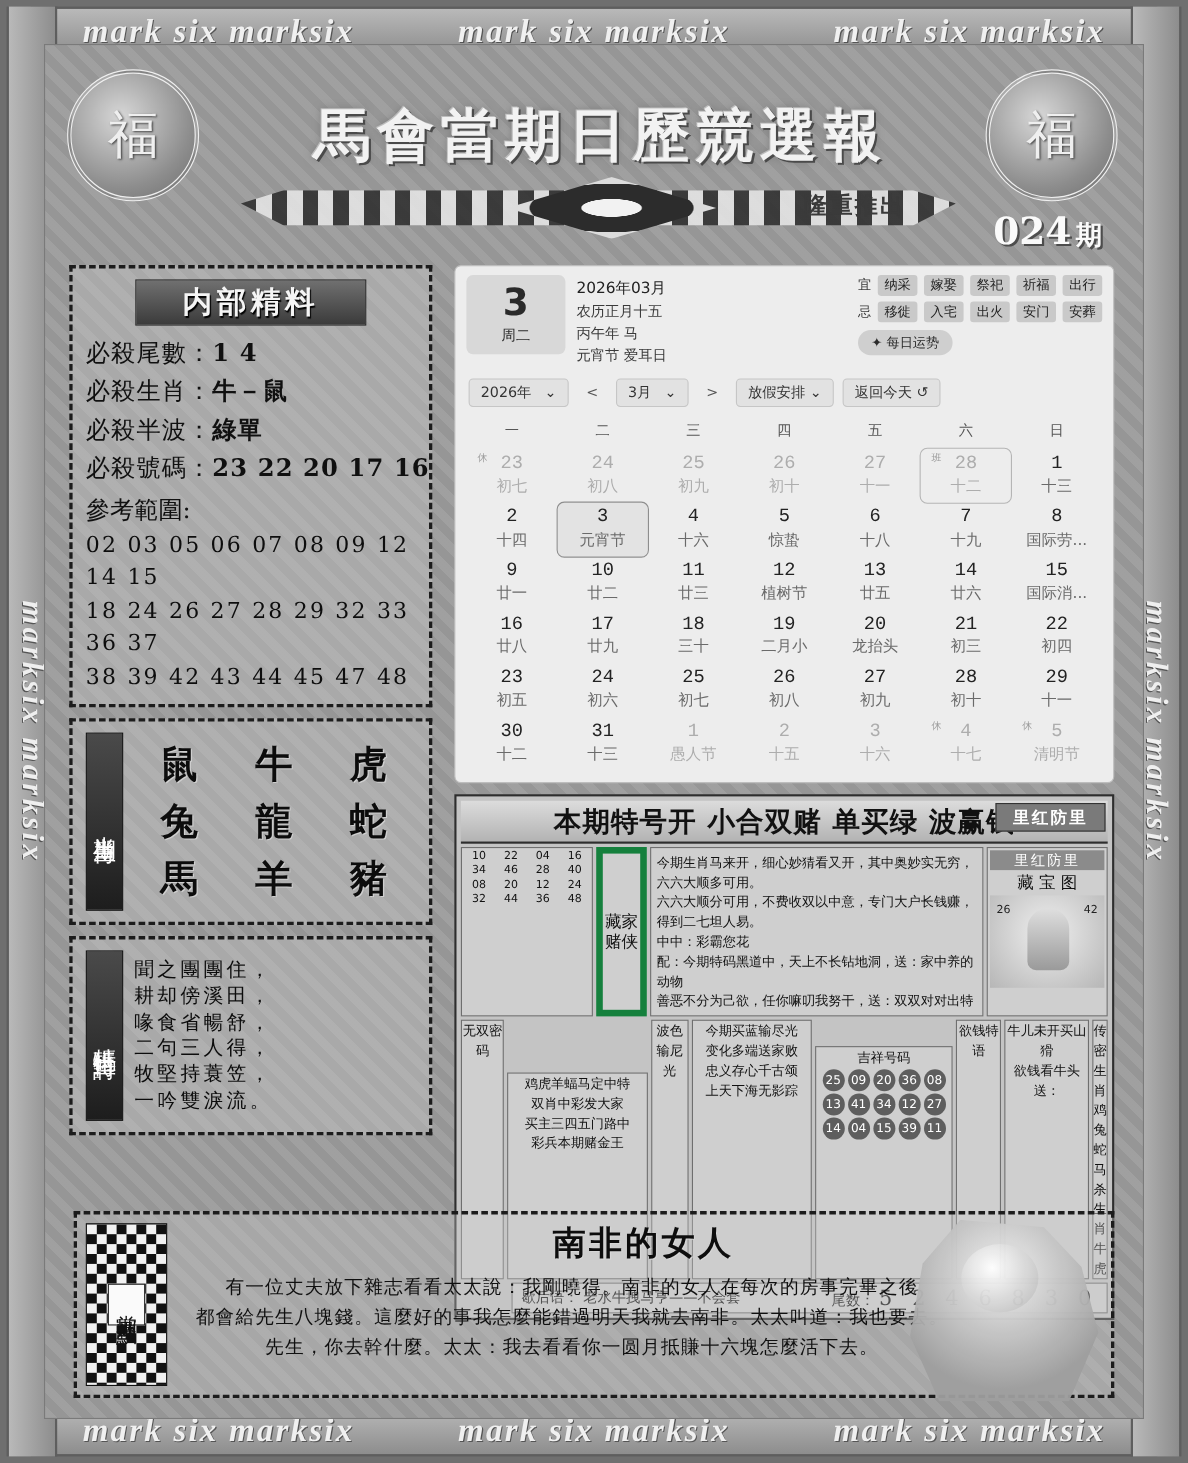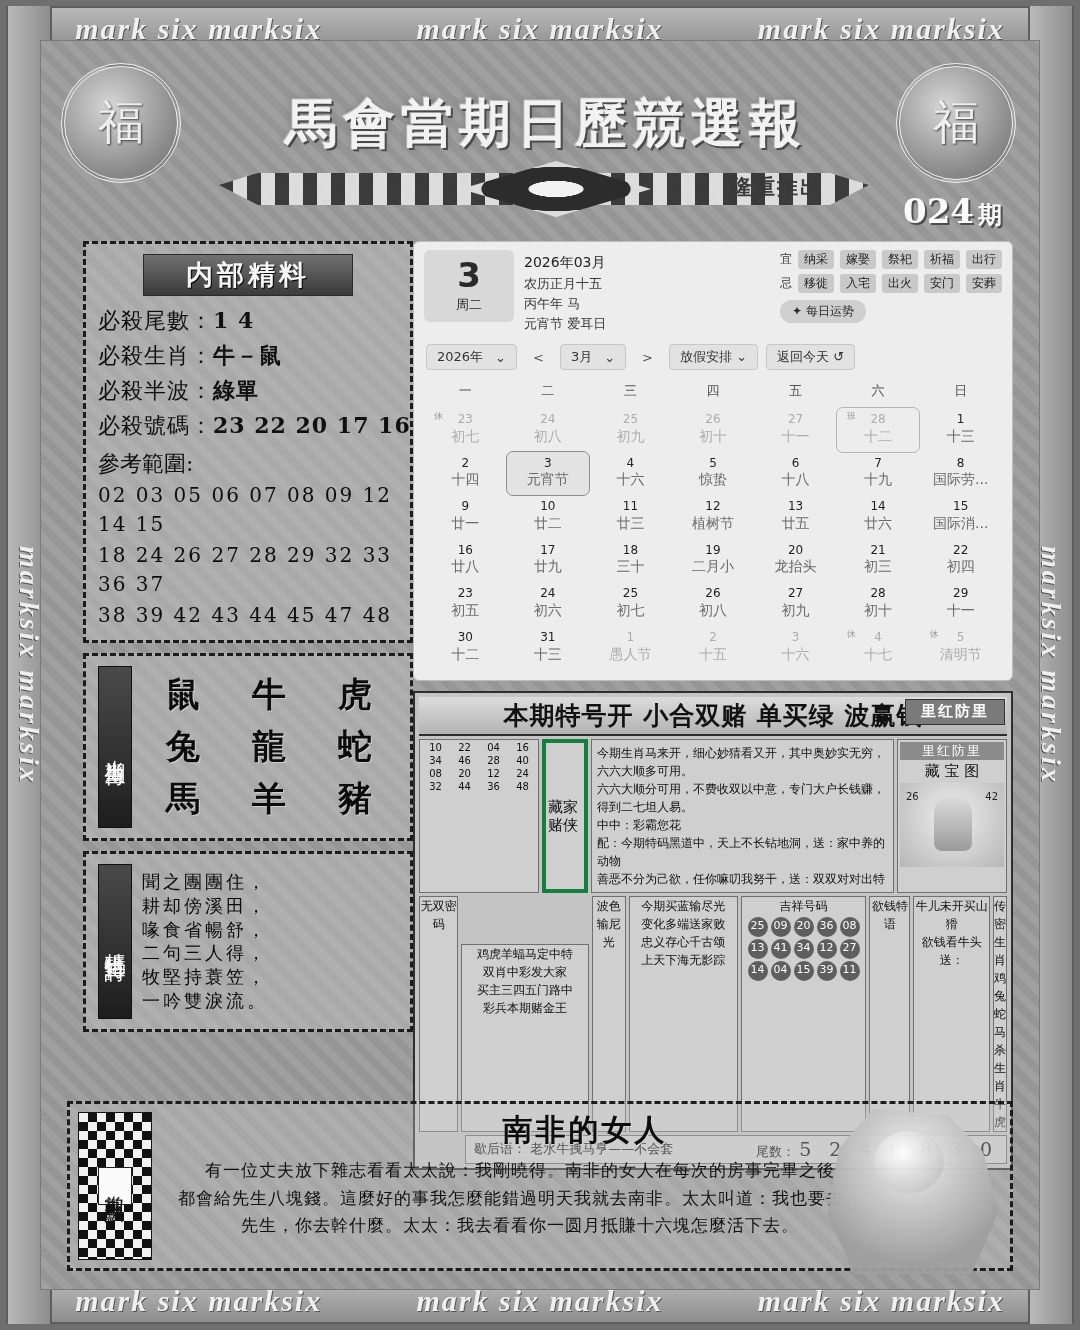--- a/index.html
+++ b/index.html
@@ -97,21 +97,21 @@
     color:#3a3a3a; letter-spacing:2px;
   }
   .issue {
     position:absolute; left:862px; top:150px;
     font-family:"DejaVu Serif", serif; font-size:34px; font-weight:bold;
     color:#fafafa; text-shadow:2px 2px 0 #4d4d4d;
   }
   .issue small { font-size:24px; margin-left:4px; }
 
   
-  .left-col { position:absolute; left:42px; top:200px; width:330px; }
+  .left-col { position:absolute; left:22px; top:200px; width:330px; }
   .dashed-box {
     border:3px dashed #1c1c1c; background:rgba(205,205,205,0.35);
     padding:10px 12px; margin-bottom:10px;
   }
   .inner-title {
     width:210px; margin:0 auto 10px auto; text-align:center;
     font-family:"DejaVu Serif", serif; font-weight:bold; font-size:27px;
     color:#f5f5f5; background:linear-gradient(#707070,#3b3b3b);
     border:1px solid #2a2a2a; padding:2px 0; letter-spacing:4px;
     text-shadow:1px 1px 1px #000;
@@ -185,21 +185,21 @@
   }
   .navbtn { padding:2px 8px; color:#555; }
   .pill {
     background:#e2e2e2; border:1px solid #c6c6c6; border-radius:4px; padding:3px 10px;
   }
   .cal-grid { width:100%; border-collapse:collapse; table-layout:fixed; }
   .cal-grid th {
     font-size:13px; font-weight:normal; color:#555; padding:6px 0 8px 0;
   }
   .cal-grid td { text-align:center; padding:5px 0 6px 0; position:relative; }
-  .cal-grid td .n { font-size:12px; color:#222; line-height:1.05; }
+  .cal-grid td .n { font-size:17px; color:#222; line-height:1.05;font-family:Liberation Mono, monospace; }
   .cal-grid td .s { font-size:14px; color:#6a6a6a; margin-top:2px; }
   .cal-grid td.dim .n, .cal-grid td.dim .s { color:#adadad; }
   .cal-grid td .corner {
     position:absolute; left:10px; top:2px; font-size:9px; color:#9a9a9a;
   }
   .cal-grid td.sel-day {
     outline:1px solid #8e8e8e; border-radius:6px; background:#e3e3e3;
   }
   .cal-grid td.box {
     outline:1px solid #b5b5b5; border-radius:6px;
@@ -225,21 +225,21 @@
   }
   .tip-body { display:flex; gap:3px; margin-top:3px; }
   .ball-grid {
     width:120px; display:grid; grid-template-columns:repeat(4,1fr);
     gap:2px; font-size:10px; color:#111;
     align-content:start; padding:2px;
     background:#cfcfcf; border:1px solid #6f6f6f;
   }
   .ball-grid div { text-align:center; }
   .mini-col {
-    width:46px; background:#cfcfcf; border:4px solid #15803d;
+    width:46px; background:#cfcfcf; border:6px solid #15803d;
     font-family:"DejaVu Serif", serif; font-size:15px; color:#111;
     display:flex; flex-direction:column; align-items:center; justify-content:center;
     line-height:1.2; padding:2px;
   }
   .tip-text {
     flex:1; background:#cfcfcf; border:1px solid #6f6f6f; padding:4px 5px;
     font-size:12px; color:#111; line-height:1.5;
   }
   .treasure {
     width:110px; background:#cfcfcf; border:1px solid #6f6f6f;
@@ -720,21 +720,21 @@
         </div>
         <div class="cell-box" style="width:40px;">
           <span>波色输尼光</span>
         </div>
         <div class="cell-box" style="width:128px;">
           <div>今期买蓝输尽光</div>
           <div>变化多端送家败</div>
           <div>忠义存心千古颂</div>
           <div>上天下海无影踪</div>
         </div>
-        <div class="cell-box" style="width:148px;">
+        <div class="cell-box" style="width:148px;margin-top:24px;">
           <div>吉祥号码</div>
           <div class="redballs">
             <span>25</span>
             <span>09</span>
             <span>20</span>
             <span>36</span>
             <span>08</span>
           </div>
           <div class="redballs">
             <span>13</span>

